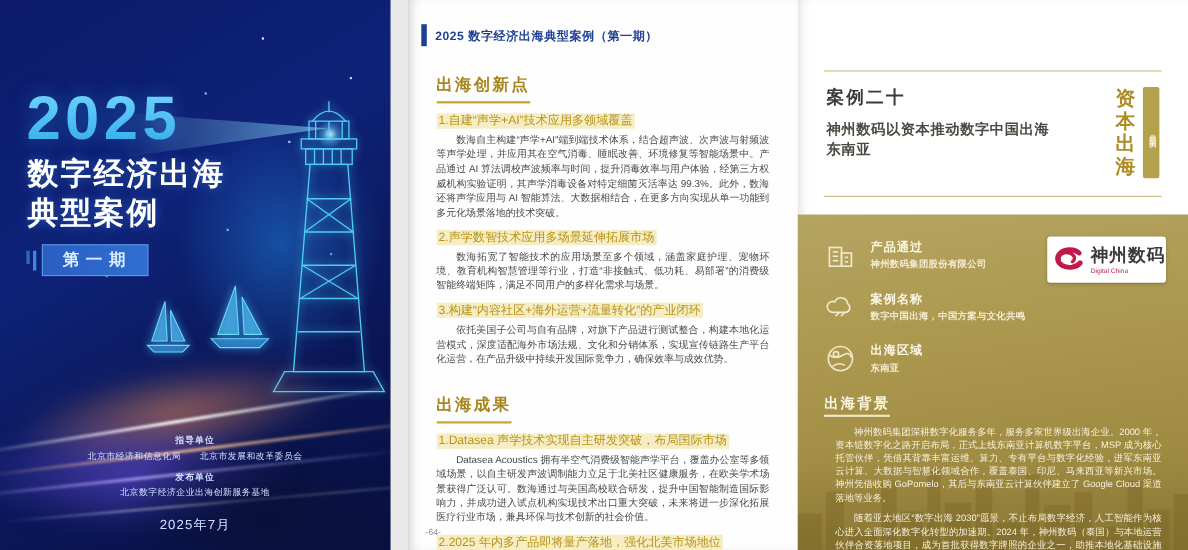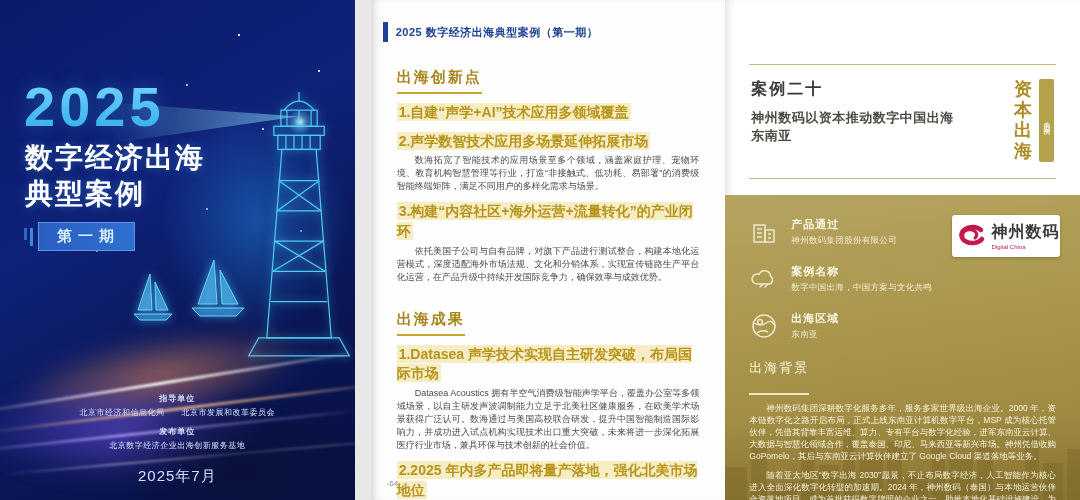--- a/index.html
+++ b/index.html
@@ -53,32 +53,32 @@
   .tl3 { left:-40px; top:140px; width:400px; transform:rotate(-6deg);
     background:linear-gradient(90deg, rgba(170,150,255,0), rgba(190,170,255,.85), rgba(170,150,255,0)); }
   .tl4 { left:0px; top:166px; width:400px; height:2px; transform:rotate(-5deg);
     background:linear-gradient(90deg, rgba(255,255,255,0), rgba(255,255,255,.7), rgba(255,255,255,0)); }
   .road-dark { position:absolute; right:-60px; bottom:-80px; width:360px; height:220px;
     background:radial-gradient(closest-side, rgba(8,16,56,.95), transparent 72%); }
   .cover-footer { position:absolute; left:0; bottom:14px; width:100%; text-align:center;
     color:#cfe0ff; }
   .cover-footer .lbl { font-size:8px; font-weight:bold; margin-top:8px; letter-spacing:1px; }
   .cover-footer .val { font-size:8px; margin-top:3px; letter-spacing:.5px; }
-  .cover-footer .date { font-size:15px; margin-top:16px; letter-spacing:1px; }
+  .cover-footer .date { font-size:12px; margin-top:16px; letter-spacing:1px; }
 
   
   .page-mid { position:relative; width:360px; height:500px; background:#fefefe; overflow:hidden;
     box-shadow:inset 8px 0 14px -10px rgba(0,0,0,.35);margin-left:16px; }
   .mid-header { display:flex; align-items:center; gap:8px; padding:22px 26px 0 12px; }
   .mid-header .vbar { width:5px; height:20px; background:#1d3f94; }
   .mid-header .htext { color:#1d3f94; font-weight:bold; font-size:11px; letter-spacing:.5px; }
   .mid-body { padding:0 26px 0 26px; }
   .sec-title { display:inline-block; margin-top:26px; color:#a8861c; font-weight:bold;
     font-size:15px; letter-spacing:2px; border-bottom:2.5px solid #c9a42c; padding-bottom:5px; }
-  .sub-title { margin-top:9px; font-size:14px; font-weight:bold; color:#b8941a; line-height:1.4; }
+  .sub-title { margin-top:9px; font-size:11px; font-weight:normal; color:#b8941a; line-height:1.4; }
   .sub-title span { background:#f6edc4; padding:1px 2px; }
   .sub-body { margin-top:3px; font-size:9px; color:#4a4a4a; line-height:1.45;
     text-align:justify; text-indent:2em; }
   .page-num { position:absolute; left:16px; bottom:12px; font-size:8px; color:#909090; }
 
   
   .page-right { position:relative; width:360px; height:500px; background:#ffffff; overflow:hidden;
     box-shadow:inset 8px 0 14px -10px rgba(0,0,0,.25); }
   .case-header { margin:64px 24px 0 24px; border-top:1.5px solid #c9b97e;
     border-bottom:1.5px solid #c9b97e; padding:14px 2px 16px 2px;
@@ -90,31 +90,31 @@
     line-height:1.15; text-align:right; }
   .cat-tag { width:15px; background:#b3a14c; border-radius:2px; color:#fdf8e2;
     writing-mode:vertical-rl; font-size:7px; letter-spacing:2px; display:flex;
     align-items:center; justify-content:center; padding:3px 0; }
   .gold-panel { position:relative; margin-top:16px; height:342px; overflow:hidden;
     background:linear-gradient(172deg,#b5a461 0%,#ab984e 35%,#a08c42 62%,#8f7c38 100%); }
   .info-rows { padding:22px 24px 0 24px; }
   .info-row { display:flex; align-items:flex-start; gap:12px; margin-bottom:17px; }
   .info-icon { width:30px; height:30px; flex:0 0 30px; opacity:.95; }
   .info-label { font-size:11px; font-weight:bold; color:#fdf8e6; letter-spacing:1px; }
-  .info-value { margin-top:3px; font-size:8.5px; color:#f4ecd2; letter-spacing:.3px; }
+  .info-value { margin-top:3px; font-size:8.5px; color:#f4ecd2; letter-spacing:.3px;font-weight:bold; }
   .logo-box { position:absolute; right:20px; top:20px; width:108px; height:42px;
     background:#fff; border-radius:3px; display:flex; align-items:center;
     justify-content:center; gap:5px; box-shadow:0 1px 3px rgba(0,0,0,.25); }
   .logo-text .cn { font-size:16px; font-weight:bold; color:#3a3a3a; letter-spacing:1px; }
   .logo-text .en { font-size:6px; color:#c2194b; margin-top:1px; }
   .bg-sec { padding:0 24px; position:relative; z-index:2; }
-  .bg-title { display:inline-block; color:#fdf8e6; font-weight:normal; font-size:13px;
-    letter-spacing:2px; border-bottom:2px solid #f0e6c0; padding-bottom:16px; }
+  .bg-title { display:inline-block; color:#fdf8e6; font-weight:bold; font-size:13px;
+    letter-spacing:2px; border-bottom:2px solid #f0e6c0; padding-bottom:1px; }
   .bg-para { margin-top:7px; font-size:8.5px; line-height:1.42; color:rgba(255,250,234,.93);
-    text-align:justify; text-indent:2em; }
+    text-align:justify; text-indent:2em;margin-left:10px; }
   .skyline { position:absolute; left:0; bottom:0; width:360px; height:150px; opacity:.5; z-index:1; }
   .haze { position:absolute; left:0; bottom:0; width:360px; height:120px; z-index:1;
     background:linear-gradient(180deg, rgba(143,124,56,0), rgba(120,100,40,.55)); }
 </style>
 </head>
 <body>
 
 <div class="spread">
 
   <div class="cover">
@@ -197,20 +197,21 @@
 
   <div class="page-mid">
     <div class="mid-header">
       <div class="vbar"></div>
       <div class="htext">2025 数字经济出海典型案例（第一期）</div>
     </div>
     <div class="mid-body">
       <div><span class="sec-title">出海创新点</span></div>
 
       <div class="sub-title"><span>1.自建“声学+AI”技术应用多领域覆盖</span></div>
+      <div class="sub-body">数海自主构建“声学+AI”端到端技术体系，结合超声波、次声波与射频波等声学处理，并应用其在空气消毒、睡眠改善、环境修复等智能场景中。产品通过 AI 算法调校声波频率与时间，提升消毒效率与用户体验，经第三方权威机构实验证明，其声学消毒设备对特定细菌灭活率达 99.3%。此外，数海还将声学应用与 AI 智能算法、大数据相结合，在更多方向实现从单一功能到多元化场景落地的技术突破。</div>
 
       <div class="sub-title"><span>2.声学数智技术应用多场景延伸拓展市场</span></div>
       <div class="sub-body">数海拓宽了智能技术的应用场景至多个领域，涵盖家庭护理、宠物环境、教育机构智慧管理等行业，打造“非接触式、低功耗、易部署”的消费级智能终端矩阵，满足不同用户的多样化需求与场景。</div>
 
       <div class="sub-title"><span>3.构建“内容社区+海外运营+流量转化”的产业闭环</span></div>
       <div class="sub-body">依托美国子公司与自有品牌，对旗下产品进行测试整合，构建本地化运营模式，深度适配海外市场法规、文化和分销体系，实现宣传链路生产平台化运营，在产品升级中持续开发国际竞争力，确保效率与成效优势。</div>
 
       <div><span class="sec-title">出海成果</span></div>
 
       <div class="sub-title"><span>1.Datasea 声学技术实现自主研发突破，布局国际市场</span></div>

